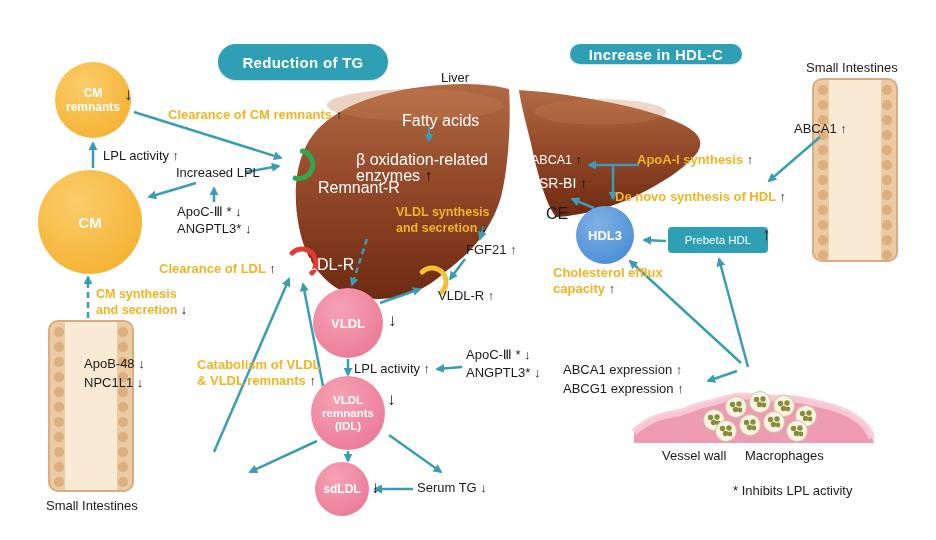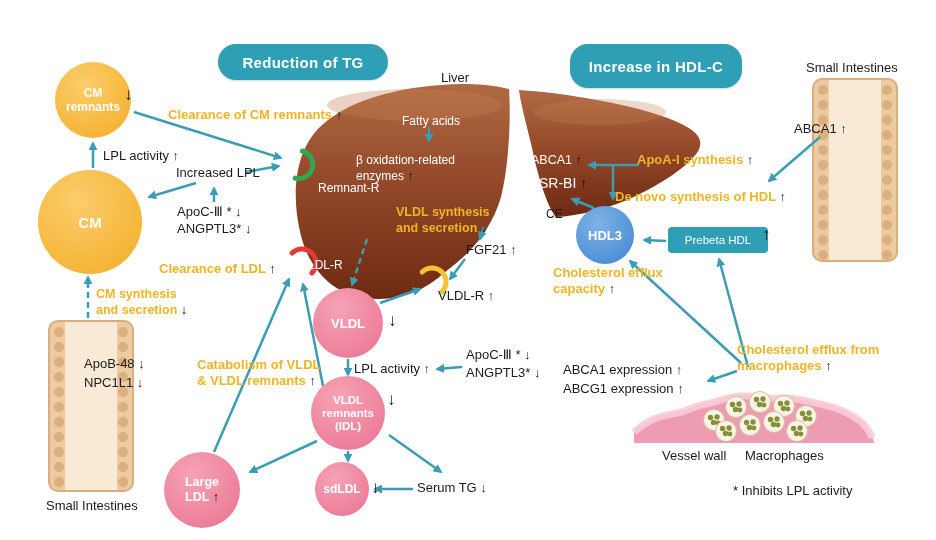--- a/index.html
+++ b/index.html
@@ -4,21 +4,21 @@
 <style>
   *{margin:0;padding:0;box-sizing:border-box}
   html,body{background:#fff}
   #stage{position:relative;width:936px;height:540px;background:#ffffff;overflow:hidden;
          font-family:"Liberation Sans",sans-serif;color:#1b1b1b}
   .lbl{position:absolute;font-size:13px;line-height:16px;white-space:nowrap;z-index:4}
   .lbl div{white-space:nowrap}
   .yellow{color:#f0b425;font-weight:bold}
   .whitetx{color:#fff}
   .blk{color:#111;font-weight:bold}
-  .small12{font-size:12px}
+  .small12{font-size:16px}
   .badge{position:absolute;z-index:4;background:#2f9fb6;color:#fff;border-radius:18px;
          display:flex;align-items:center;justify-content:center;font-size:15px;font-weight:600;
          letter-spacing:.3px;box-shadow:0 1px 2px rgba(0,0,0,.15)}
   .node{position:absolute;z-index:3;border-radius:50%;display:flex;flex-direction:column;
         align-items:center;justify-content:center;color:#fff;text-align:center;font-weight:600}
   .node.orange{background:radial-gradient(circle at 38% 30%,#fbcd6b,#f3ac25)}
   .node.pink{background:radial-gradient(circle at 38% 30%,#f6a3b5,#e9718f)}
   .node.blue{background:radial-gradient(circle at 38% 30%,#7fb2e6,#3e85d0)}
   .barrow{position:absolute;z-index:5;font-size:17px;font-weight:bold;color:#111;line-height:18px}
   .tealbox{position:absolute;z-index:4;background:#2f9fb6;color:#fff;font-size:11.5px;
@@ -189,40 +189,33 @@
       <line x1="666" y1="241" x2="644" y2="240" marker-end="url(#mk)"></line>
       <line x1="429" y1="127" x2="429" y2="141" stroke-width="2" marker-end="url(#mk)"></line>
     </g>
     <g stroke="#3b9db4" stroke-width="2.5" fill="none" stroke-dasharray="6 4">
       <line x1="88" y1="318" x2="88" y2="277" marker-end="url(#mk)"></line>
       <line x1="367" y1="239" x2="352" y2="285" marker-end="url(#mk)"></line>
     </g>
   </svg>
 
   <div class="badge" style="left:218px;top:44px;width:170px;height:36px">Reduction of TG</div>
-  <div class="badge" style="left:570px;top:44px;width:172px;height:44px">Increase in HDL-C</div>
+  <div class="badge" style="left:570px;top:44px;width:172px;height:20px">Increase in HDL-C</div>
 
   <div class="node orange" style="left:55px;top:62px;width:76px;height:76px;font-size:12px;line-height:14px">
     <div>CM</div>
     <div>remnants</div>
   </div>
   <div class="node orange" style="left:38px;top:170px;width:104px;height:104px;font-size:15px">CM</div>
   <div class="node pink" style="left:313px;top:288px;width:70px;height:70px;font-size:13px">VLDL</div>
   <div class="node pink" style="left:311px;top:376px;width:74px;height:74px;font-size:11.5px;line-height:13px">
     <div>VLDL</div>
     <div>remnants</div>
     <div>(IDL)</div>
   </div>
-  <div class="node pink" style="left:164px;top:452px;width:76px;height:76px;font-size:12.5px;line-height:15px">
-    <div>Large</div>
-    <div>
-      <span>LDL</span>
-      <span class="blk">↑</span>
-    </div>
-  </div>
   <div class="node pink" style="left:315px;top:462px;width:54px;height:54px;font-size:12px">sdLDL</div>
   <div class="node blue" style="left:576px;top:206px;width:58px;height:58px;font-size:13px">HDL3</div>
   <div class="tealbox" style="left:668px;top:227px;width:100px;height:26px">Prebeta HDL</div>
 
   <div class="barrow" style="left:124px;top:86px">↓</div>
   <div class="barrow" style="left:388px;top:312px">↓</div>
   <div class="barrow" style="left:387px;top:391px">↓</div>
   <div class="barrow" style="left:371px;top:479px">↓</div>
   <div class="barrow" style="left:762px;top:226px">↑</div>
 
@@ -301,26 +294,19 @@
   </div>
   <div class="lbl yellow" style="left:553px;top:265px">
     <div>Cholesterol efflux</div>
     <div>
       <span>capacity</span>
       <span class="blk">↑</span>
     </div>
   </div>
   <div class="lbl" style="left:563px;top:362px">ABCA1 expression ↑</div>
   <div class="lbl" style="left:563px;top:381px">ABCG1 expression ↑</div>
-  <div class="lbl yellow" style="left:737px;top:342px">
-    <div>Cholesterol efflux from</div>
-    <div>
-      <span>macrophages</span>
-      <span class="blk">↑</span>
-    </div>
-  </div>
   <div class="lbl" style="left:662px;top:448px">Vessel wall</div>
   <div class="lbl" style="left:745px;top:448px">Macrophages</div>
   <div class="lbl" style="left:806px;top:60px">Small Intestines</div>
   <div class="lbl" style="left:794px;top:121px">ABCA1 ↑</div>
   <div class="lbl" style="left:733px;top:483px;font-weight:400">* Inhibits LPL activity</div>
 
 </div>
 
 </body></html>

